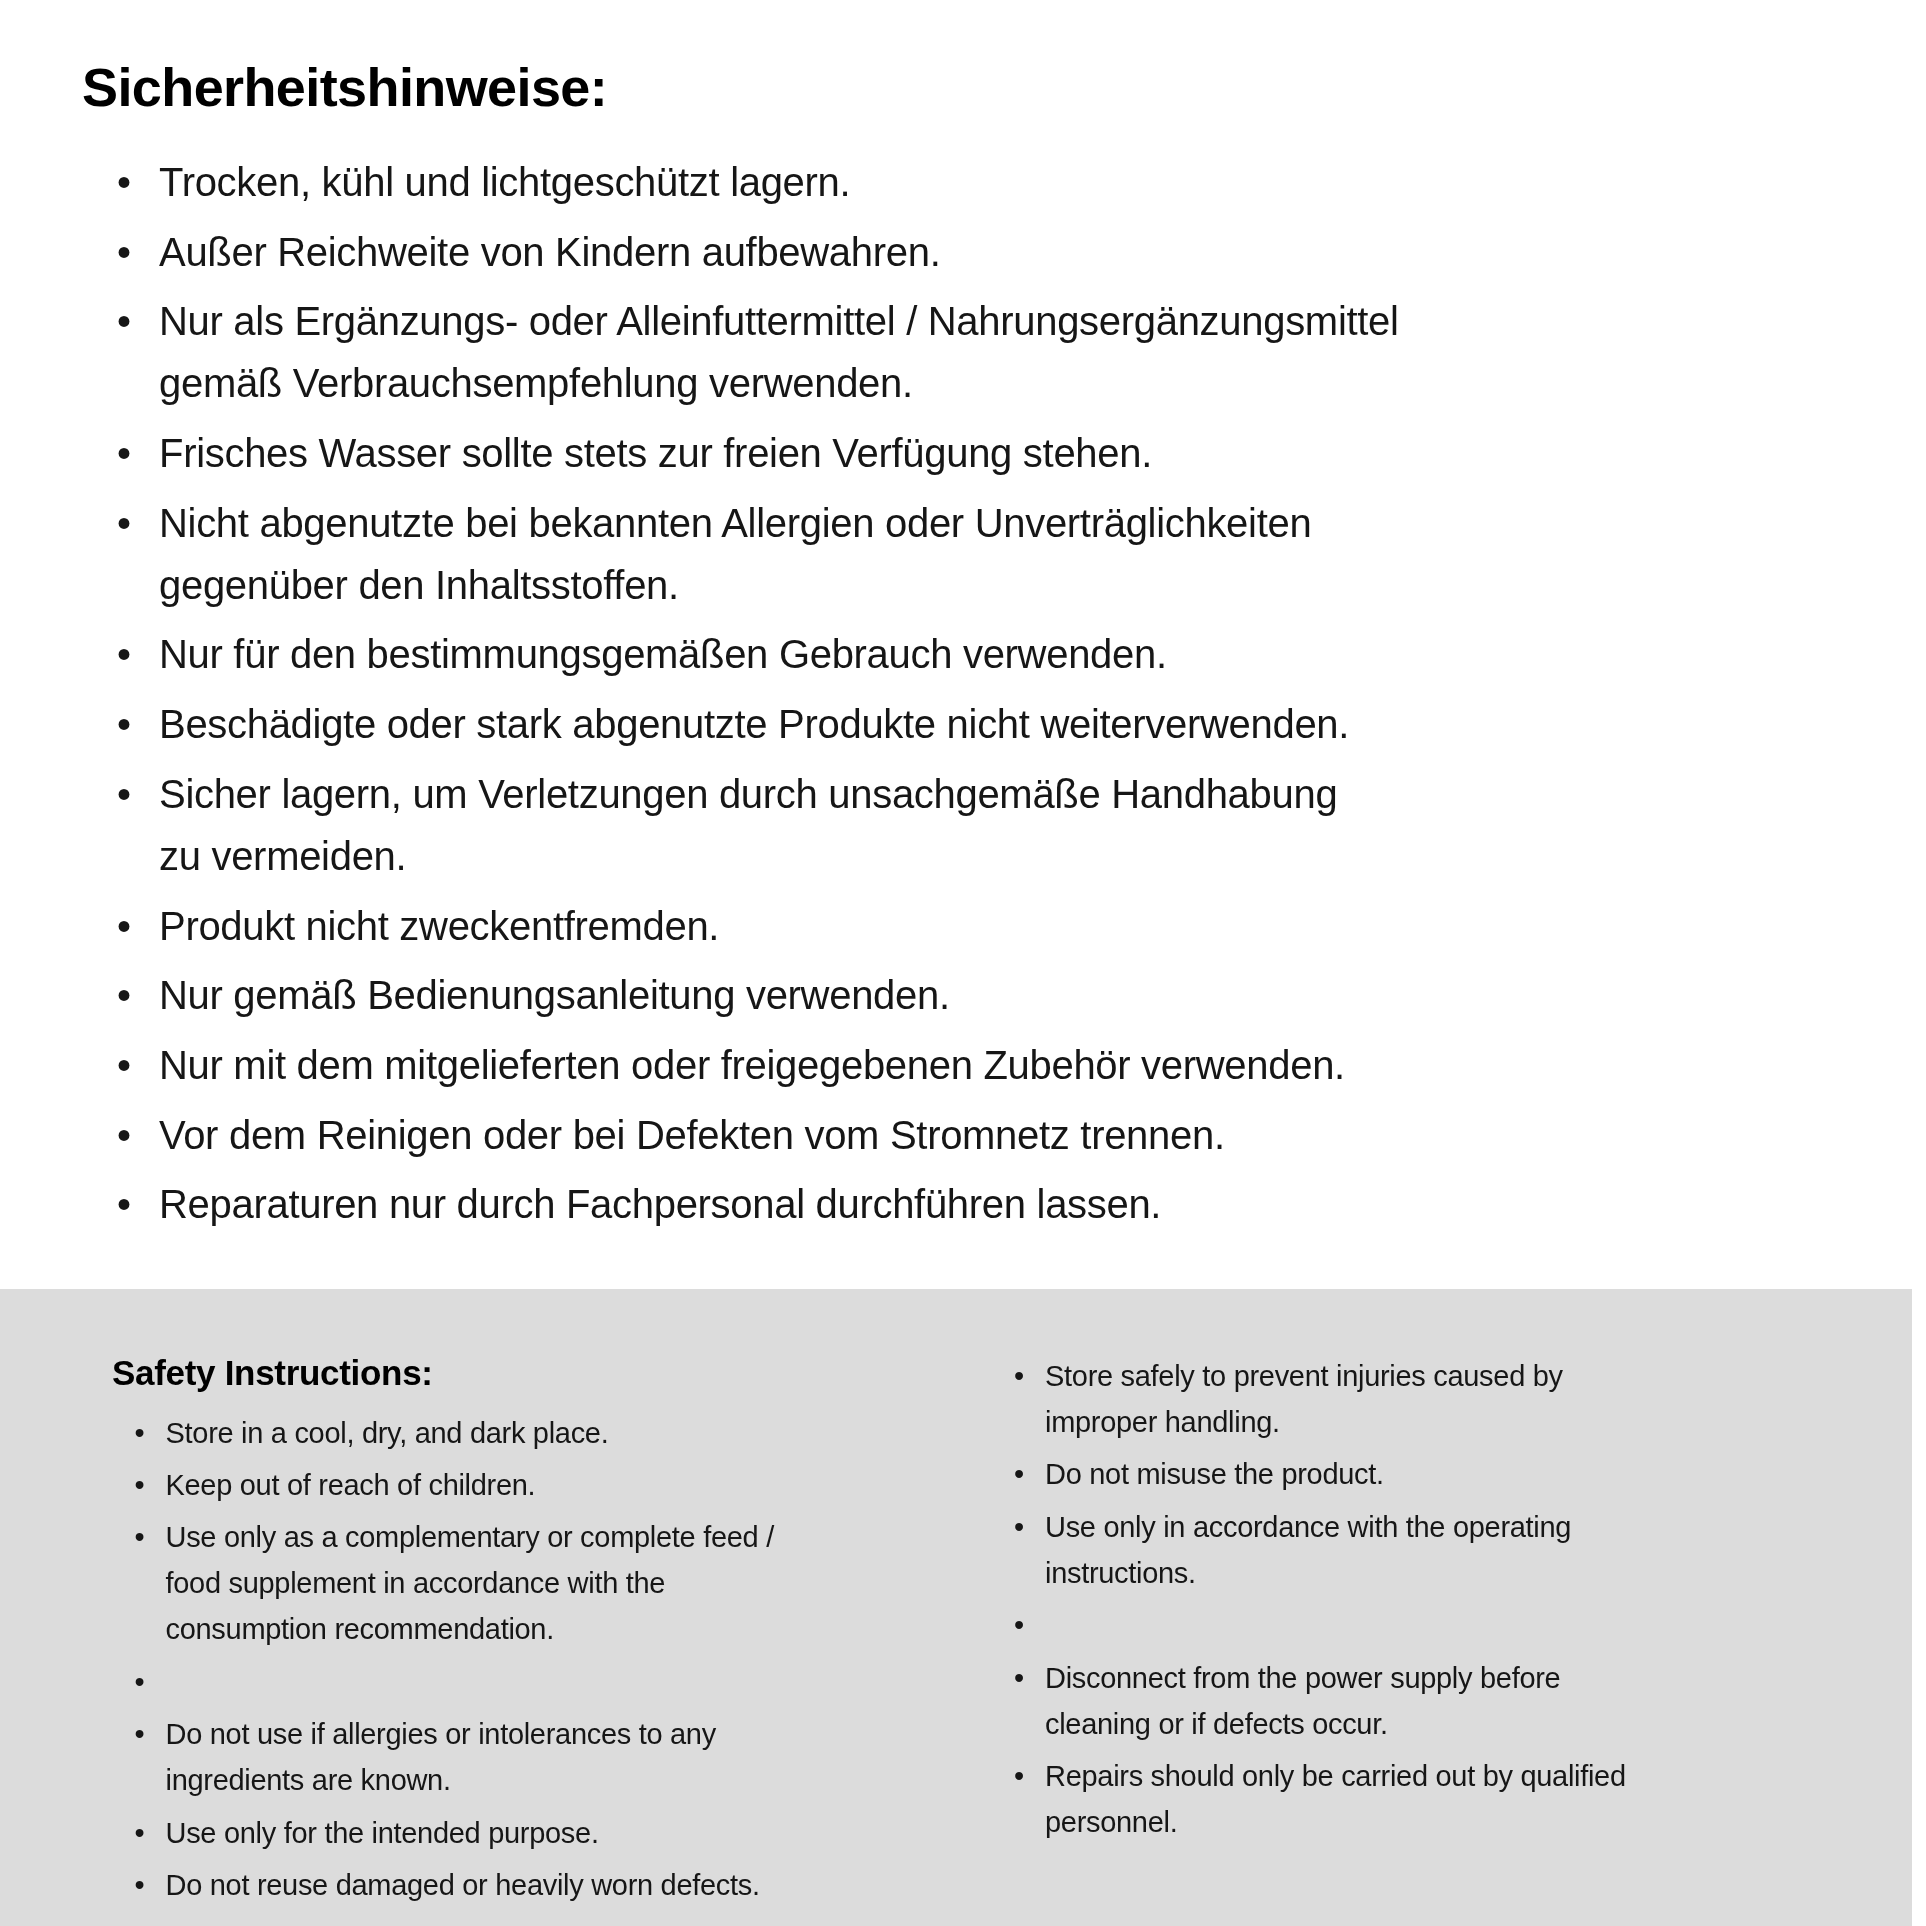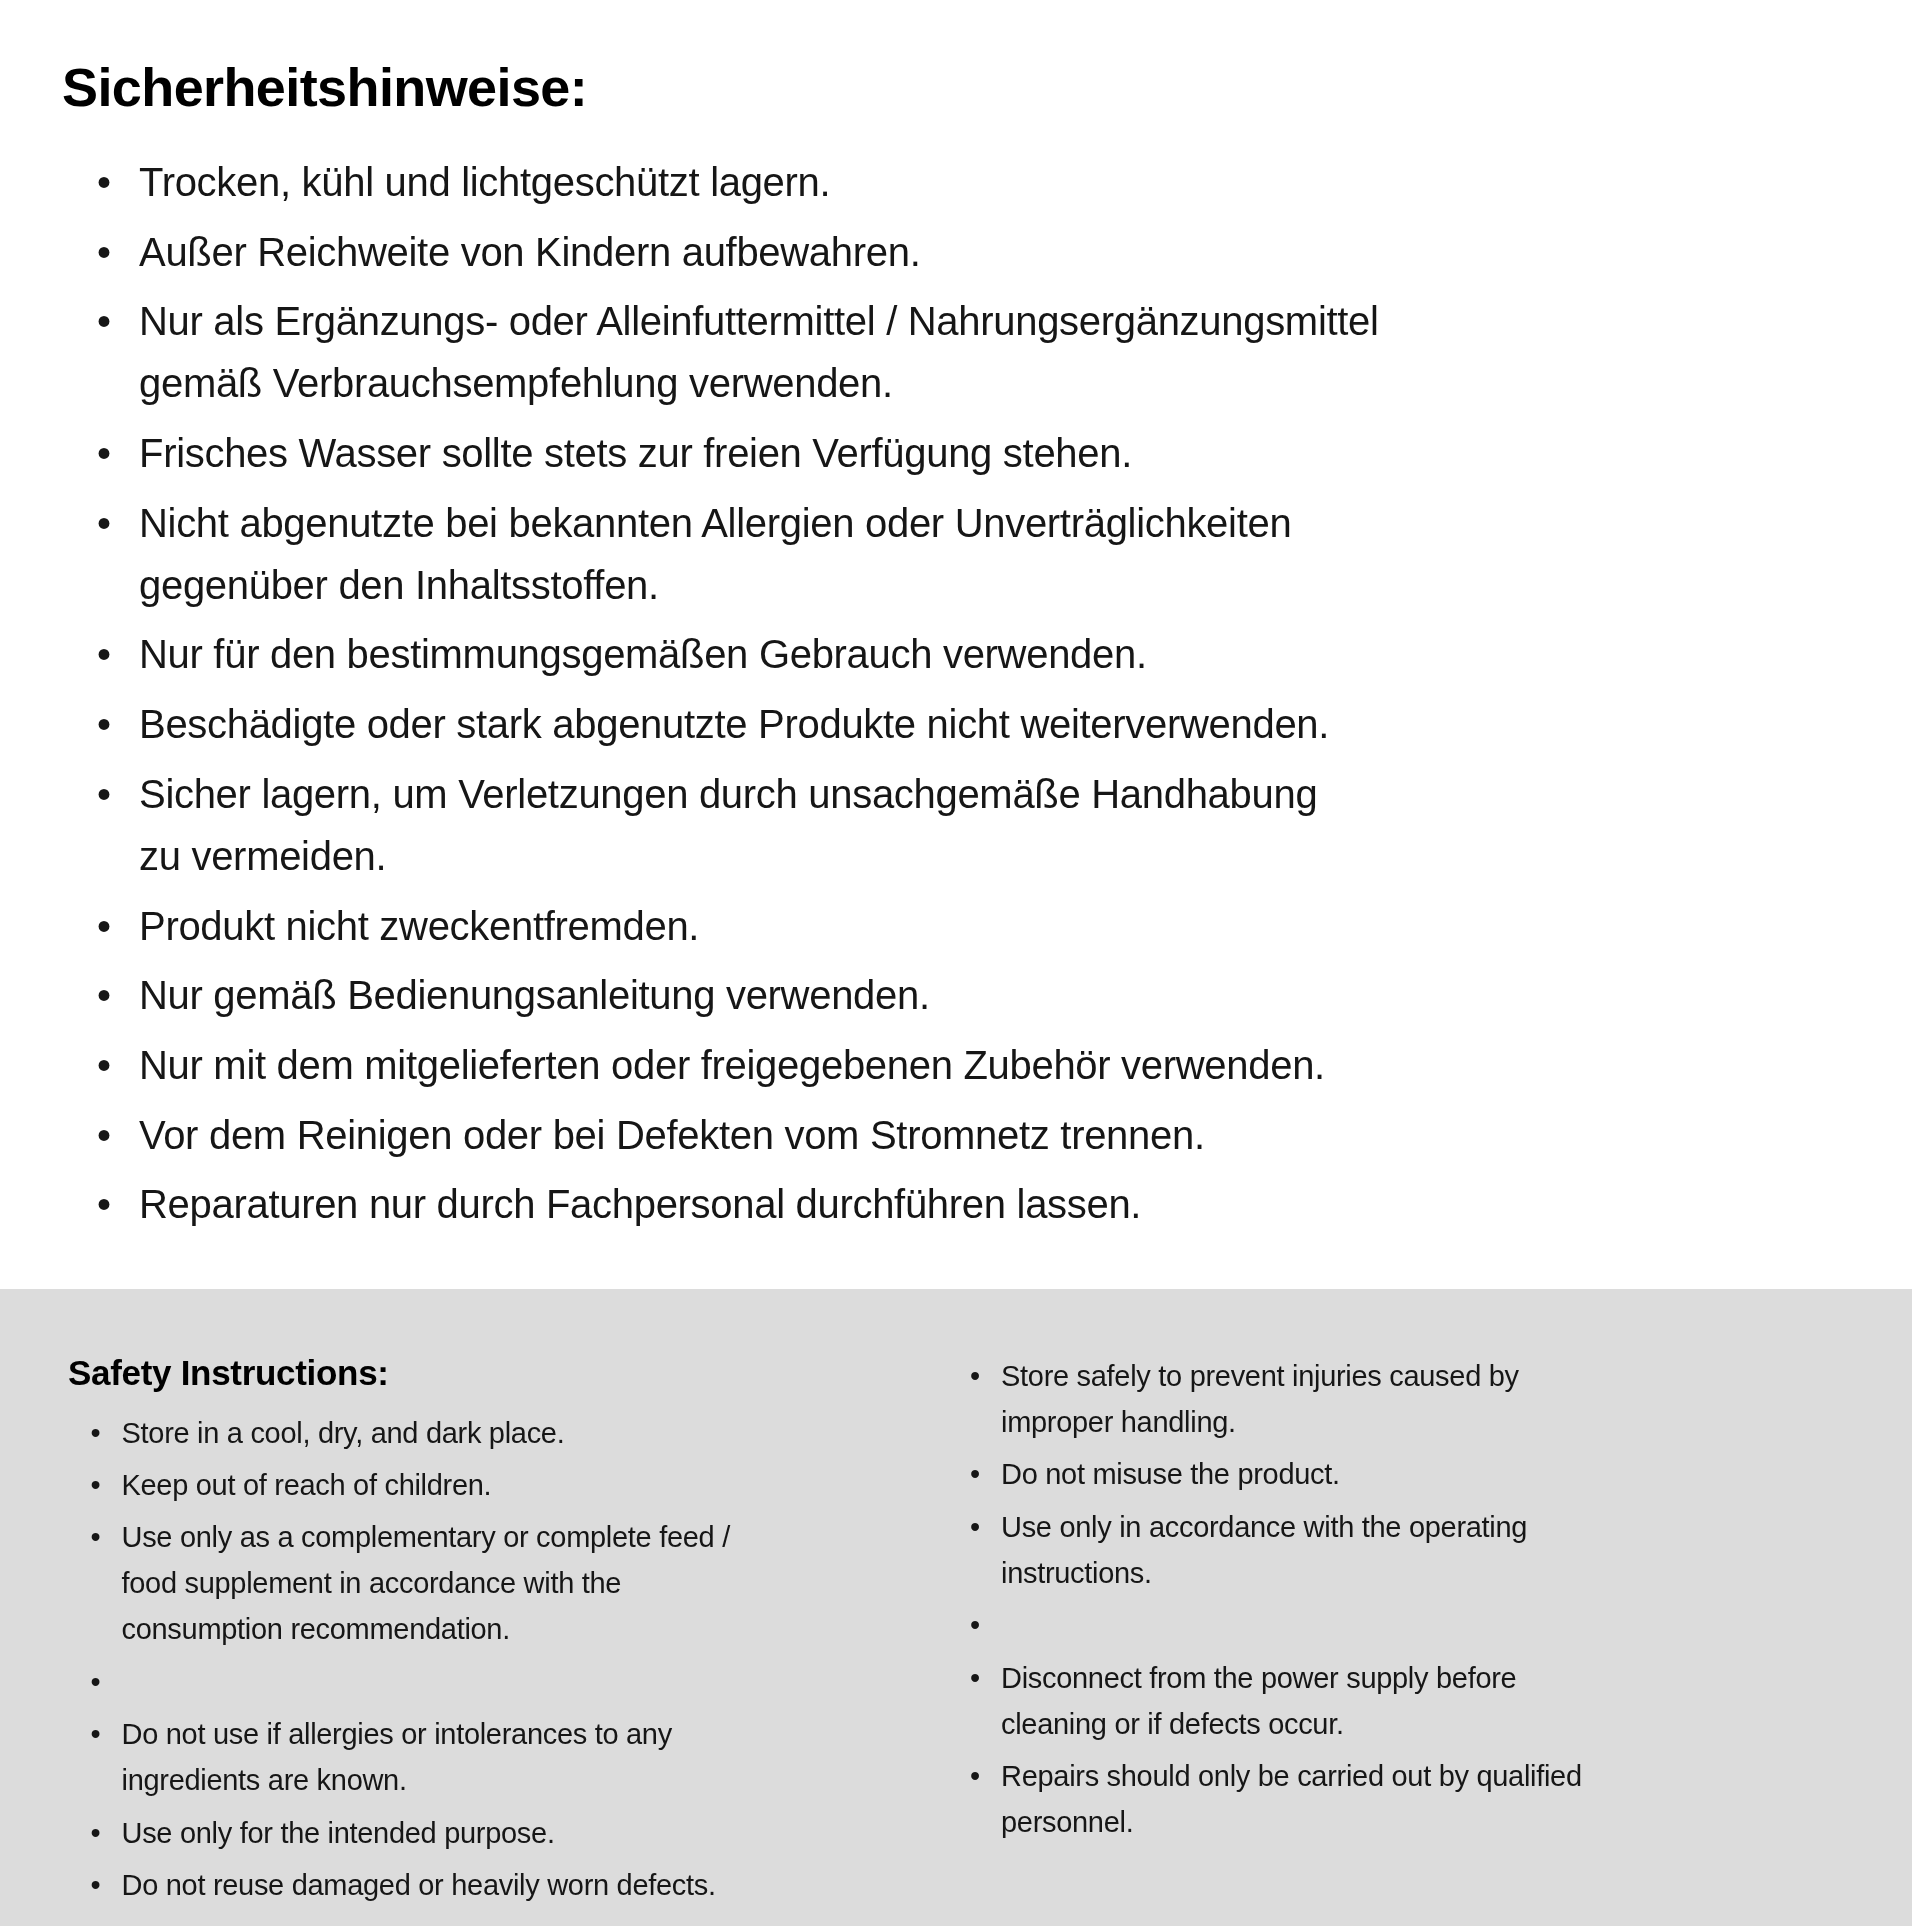--- a/index.html
+++ b/index.html
@@ -13,21 +13,21 @@
     width:1926px;height:1926px;position:relative;overflow:hidden;
     background:var(--bg);
     font-family:"Liberation Sans", sans-serif;
     color:var(--ink);
     letter-spacing:-0.3px;
   }
   
   .german-section{
     position:absolute;top:0;left:0;right:0;height:1289px;
     box-sizing:border-box;
-    padding:56px 64px 0 62px;
+    padding:56px 64px 0 82px;
     background:var(--bg);
   }
   .german-heading{
     margin:0 0 33px 0;
     font-size:54px;font-weight:700;color:var(--head);
     letter-spacing:-0.6px;
   }
   ul.blist{list-style:none;margin:0;padding:0;}
   .german-section ul.blist{margin-left:35px;}
   li.item{display:flex;align-items:flex-start;}
@@ -35,21 +35,21 @@
   li.item .txt{white-space:pre-line;}
   .german-section li.item{
     font-size:40px;line-height:62px;margin-bottom:7.7px;
   }
   .german-section li.item .dot{width:42px;}
   
   .english-band{
     position:absolute;left:0;right:14px;top:1289px;height:638px;
     box-sizing:border-box;
     background:var(--band);
-    padding:64px 35px 0 68px;
+    padding:64px 35px 0 112px;
     display:flex;align-items:flex-start;
   }
   .col-left{width:902px;flex:none;box-sizing:border-box;}
   .col-right{flex:1;min-width:0;}
   .english-heading{
     margin:0 0 16.7px 0;
     font-size:35px;font-weight:700;color:var(--head);
     letter-spacing:-0.3px;
   }
   .col-left ul.blist{margin-left:22.5px;}

